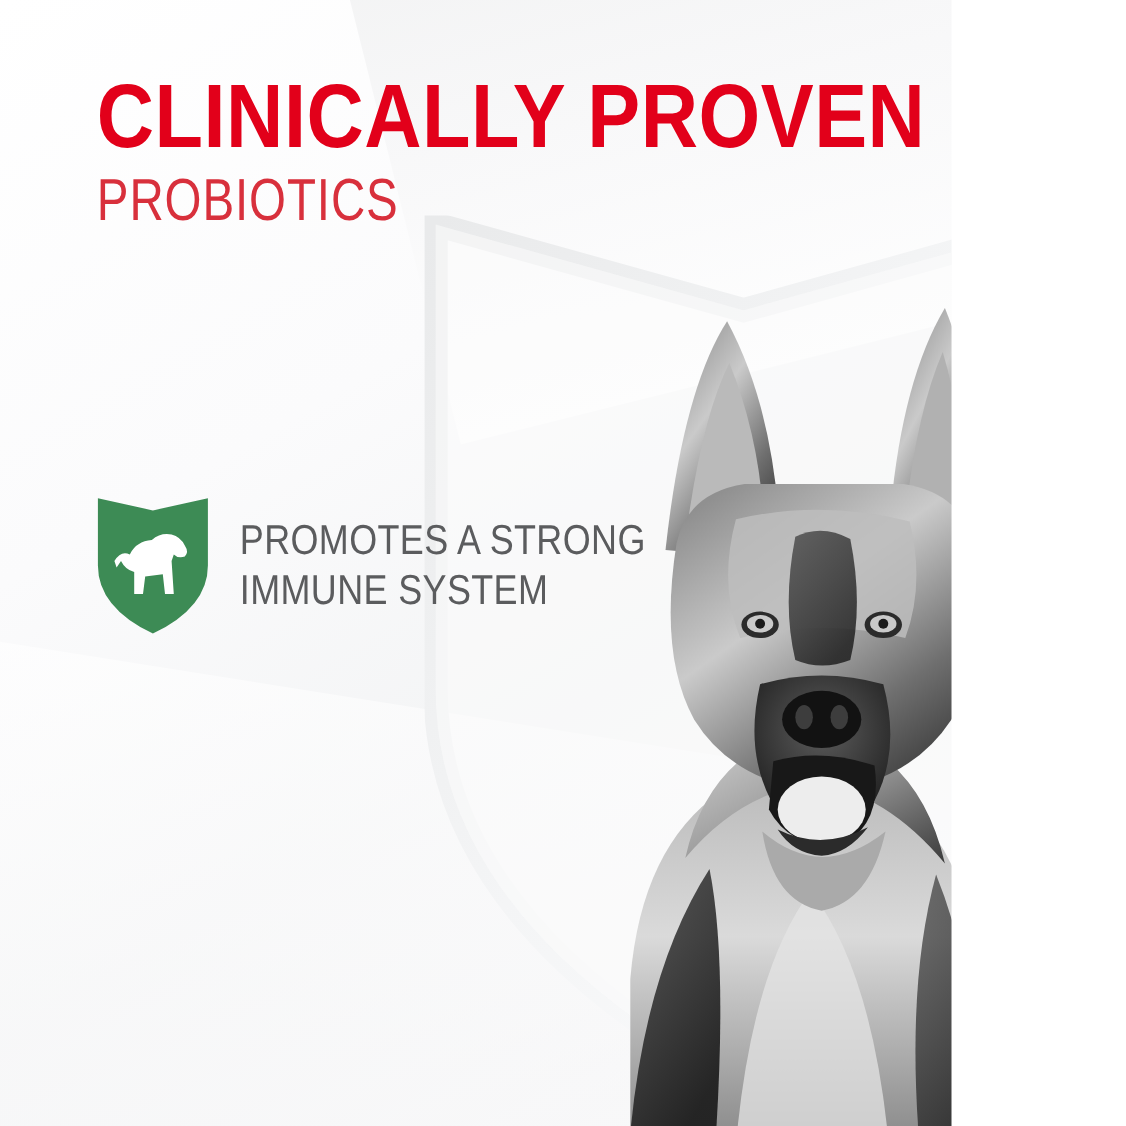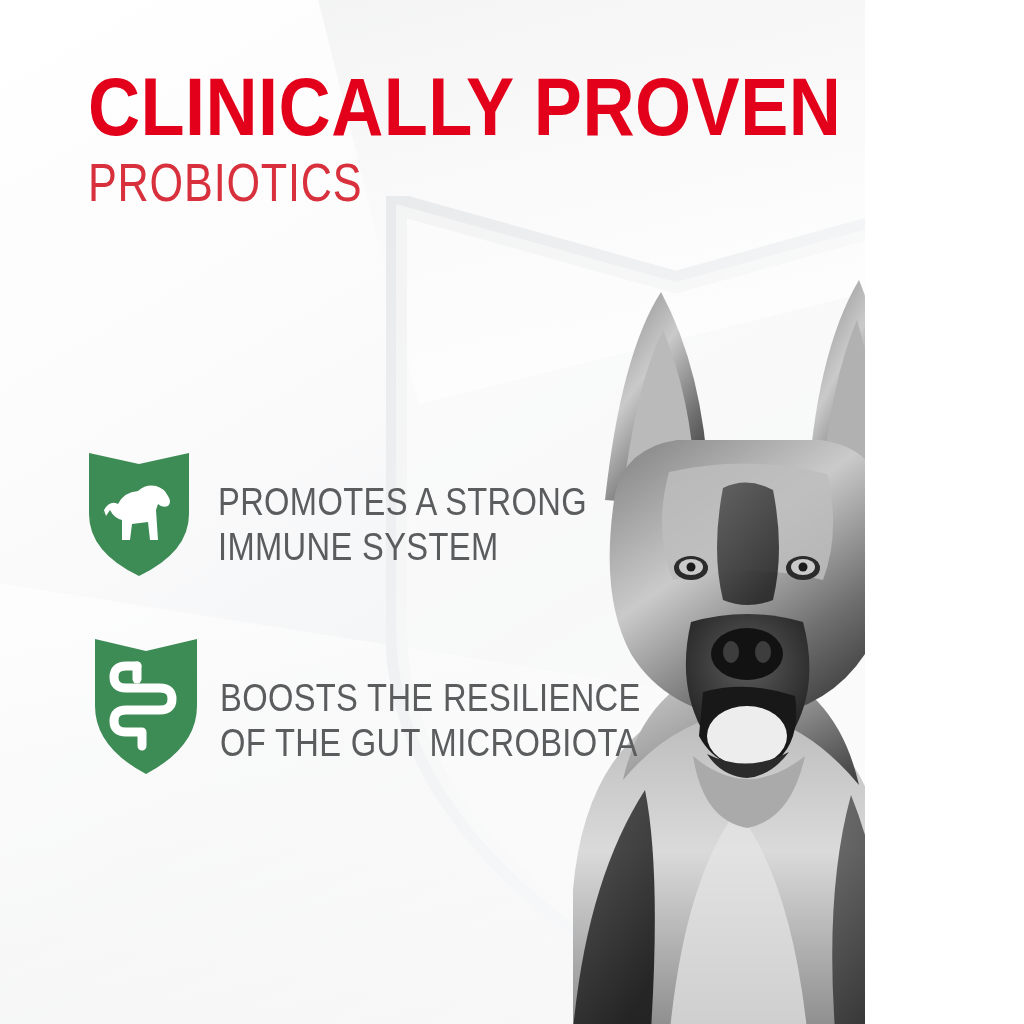--- a/index.html
+++ b/index.html
@@ -94,21 +94,21 @@
     top: 138px;
     width: 3px;
     height: 840px;
     background: #cf1126;
   }
 
   
   .benefit {
     position: absolute;
     display: flex;
-    align-items: center;
+    align-items: flex-start;
   }
   .benefit-1 { left: 84px; top: 448px; }
   .benefit-2 { left: 90px; top: 634px; }
 
   .shield-icon { width: 110px; height: 132px; flex: 0 0 auto; }
   .benefit-2 .shield-icon { width: 112px; height: 145px; }
   .shield-icon svg { display: block; width: 100%; height: 100%; }
 
   .benefit-text {
     margin-left: 24px;
@@ -263,28 +263,14 @@
                    Q78 60 74 56 L72 62 L74 92 L66 92 L64 74 L48 76 L46 92 L38 92
                    L38 72 Q30 70 26 62 L22 68 L20 62 Q26 52 34 56 Z"></path>
           <path d="M30 58 Q22 62 18 66 Q24 60 30 58 Z"></path>
         </g>
       </svg>
     </div>
     <div class="benefit-text">PROMOTES A STRONG
 IMMUNE SYSTEM</div>
   </div>
 
-  <div class="benefit benefit-2">
-    <div class="shield-icon">
-      <svg viewBox="0 0 112 145" xmlns="http://www.w3.org/2000/svg">
-        <path d="M5 5 L56 17 L107 5 L107 72 Q107 113 56 140 Q5 113 5 72 Z" fill="#3d8b55"></path>
-        <g fill="none" stroke="#ffffff" stroke-width="9" stroke-linecap="round" stroke-linejoin="round">
-          <path d="M47 32 L36 32 Q24 32 24 43 Q24 54 36 54 L70 54 Q82 54 82 65 Q82 76 70 76
-                   L36 76 Q24 76 24 87 Q24 98 36 98 L52 98 L52 112"></path>
-          <path d="M47 32 L47 45"></path>
-        </g>
-      </svg>
-    </div>
-    <div class="benefit-text">BOOSTS THE RESILIENCE
-OF THE GUT MICROBIOTA</div>
-  </div>
 
 </div>
 
 </body></html>

